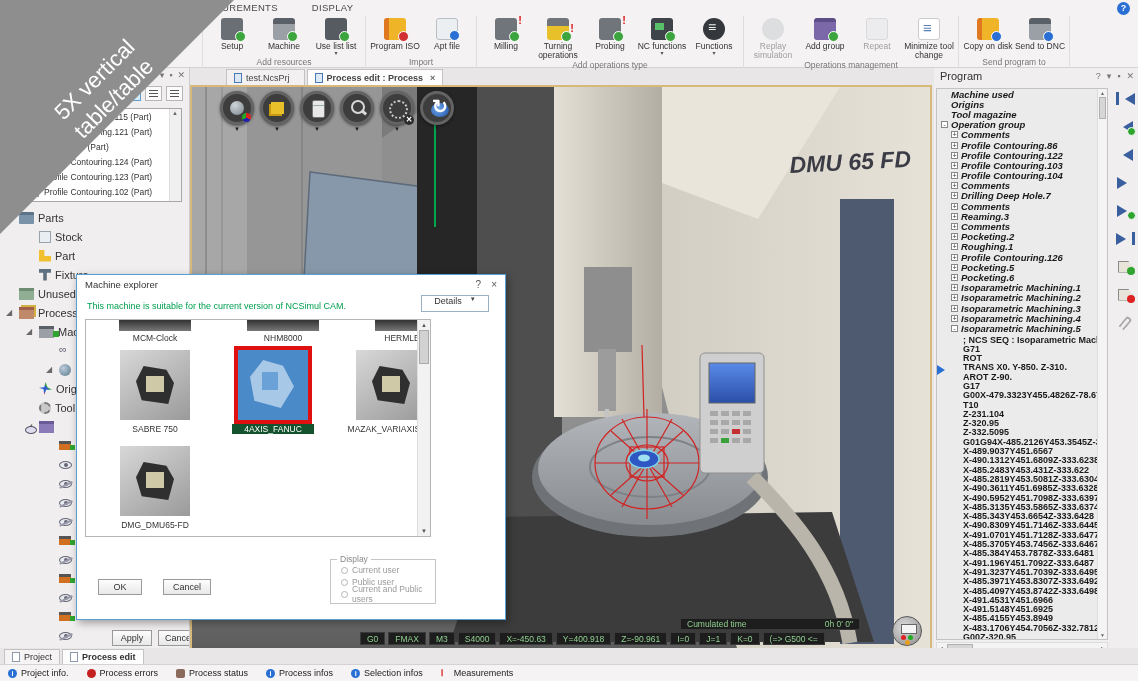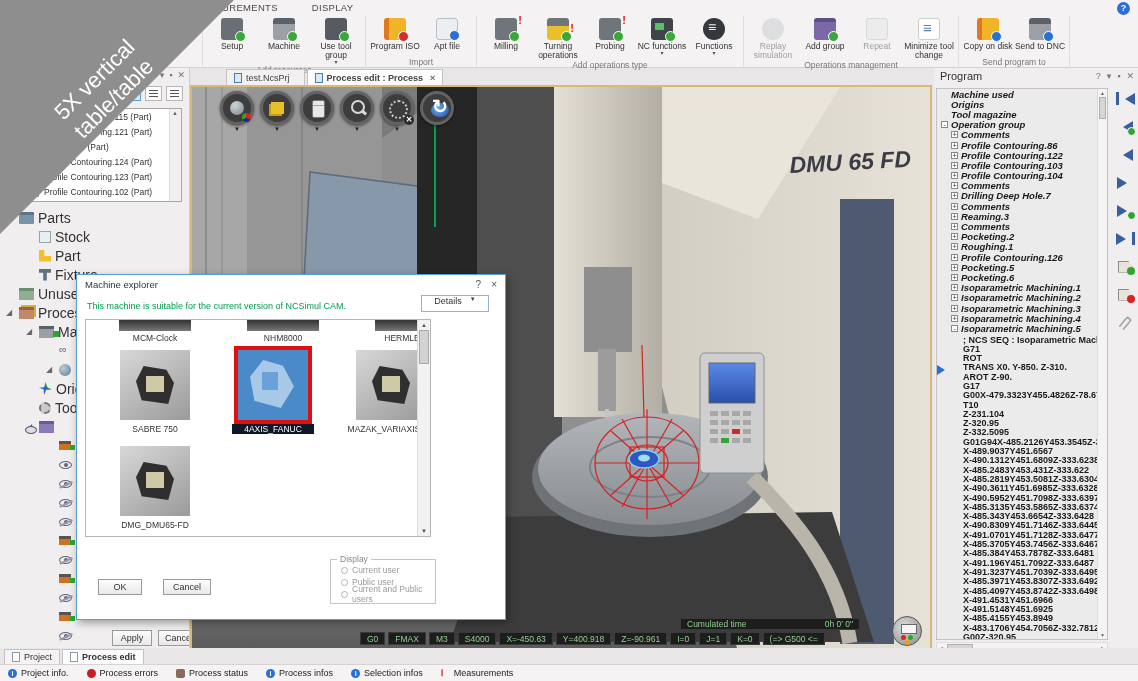--- a/index.html
+++ b/index.html
@@ -54,21 +54,21 @@
   .lbtn.active { border-color:#5a9fd4; background:#d6e9f8; }
   .lbtn i { width:9px; height:7px; background:linear-gradient(#555 1px,transparent 1px); background-size:100% 3px; }
   #ops-list { position:absolute; left:8px; top:40px; width:174px; height:94px; background:#fff; border:1px solid #a9a6a7; }
   .ops-row { height:15px; display:flex; align-items:center; gap:5px; padding-left:22px; font-size:8.5px; color:#333; cursor:pointer; white-space:nowrap; }
   .doc-ic { width:8px; height:10px; background:#fff; border:1px solid #8a9aaa; flex:0 0 auto; }
   #ops-scroll { position:absolute; right:0; top:0; width:12px; height:100%; background:#f0f0f0; border-left:1px solid #ddd; }
   #ops-scroll::before { content:"▲"; position:absolute; top:1px; left:2px; font-size:6px; color:#666; }
   #left-tree { position:absolute; left:0; top:140px; width:190px; }
   .ltree-row { height:19px; display:flex; align-items:center; gap:4px; padding-left:calc(6px + var(--lvl,0)*20px); cursor:pointer; white-space:nowrap; }
   .ltree-tri { width:9px; font-size:8px; color:#6a6a6a; flex:0 0 auto; }
-  .ltree-label { font-size:14px; color:#333; }
+  .ltree-label { font-size:11px; color:#333; }
   .lic { width:15px; height:12px; flex:0 0 auto; position:relative; }
   .ic-parts-folder-icon { background:#7a93a8; border-top:3px solid #5c7487; border-radius:1px; }
   .ic-unused-folder-icon { background:#8fae93; border-top:3px solid #6d8d72; }
   .ic-process-folder-icon { background:#c08a6a; border-top:3px solid #a05f4a; box-shadow:2px -2px 0 #d4b040; }
   .ic-stock-icon { background:#e8eef2; border:1px solid #98a4ac; width:12px; }
   .ic-part-icon { background:#f0c030; clip-path:polygon(0 0,45% 0,45% 55%,100% 55%,100% 100%,0 100%); width:12px; }
   .ic-fixture-icon { background:#5f7080; clip-path:polygon(0 0,100% 0,100% 35%,65% 35%,65% 100%,35% 100%,35% 35%,0 35%); width:12px; }
   .ic-machine-node-icon { background:#9aa0a6; border-top:3px solid #5a6068; } .ic-machine-node-icon::after { content:""; position:absolute; right:-5px; top:2px; width:6px; height:6px; background:#2fa52f; }
   .ic-kinematics-icon::before { content:"∞"; color:#667; font-size:11px; position:absolute; top:-2px; }
   .ic-machine-3d-icon { background:radial-gradient(circle at 35% 35%, #bcd, #5a7a8a); border-radius:50%; width:12px; height:12px; }
@@ -136,21 +136,21 @@
   .mcell { display:flex; flex-direction:column; align-items:center; cursor:pointer; }
   .thumb-img { width:70px; height:70px; position:relative; }
   .ic-machine-thumb-gray { background:linear-gradient(145deg,#d8d8d8,#9a9a9a); }
   .ic-machine-thumb-gray::before { content:""; position:absolute; left:16px; top:16px; width:38px; height:38px; background:#2f2f2f; clip-path:polygon(20% 0,80% 10%,100% 45%,85% 100%,15% 90%,0 40%); }
   .ic-machine-thumb-gray::after { content:""; position:absolute; left:26px; top:26px; width:18px; height:16px; background:#cfc9a8; }
   .ic-machine-thumb-blue { background:#4a8ac8; }
   .ic-machine-thumb-blue::before { content:""; position:absolute; left:12px; top:10px; width:44px; height:48px; background:#a8c8e8; clip-path:polygon(30% 0,75% 12%,100% 55%,70% 100%,10% 85%,0 35%); }
   .ic-machine-thumb-blue::after { content:""; position:absolute; left:24px; top:22px; width:16px; height:18px; background:#6aa2d8; }
   .mcell.selected .thumb-img { outline:4px solid #e01010; }
   .thumb-label { font-size:8.5px; color:#333; margin-top:4px; white-space:nowrap; }
-  .mcell.selected .thumb-label { background:#0f172a; color:#fff; padding:0 12px; }
+  .mcell.selected .thumb-label { background:#14532d; color:#fff; padding:0 12px; }
   #dlg-ok { left:21px; top:304px; width:44px; }
   #dlg-cancel { left:86px; top:304px; width:48px; }
   #display-group { position:absolute; left:253px; top:279px; width:106px; height:50px; border:1px solid #c5c5c5; }
   #display-group legend { font-size:8.5px; color:#8a8a8a; padding:0 3px; margin-left:6px; }
   .radio-row { display:flex; align-items:center; gap:4px; font-size:8.5px; color:#9a9a9a; padding-left:10px; height:12px; cursor:pointer; }
   .radio-dot { width:7px; height:7px; border:1px solid #b5b5b5; border-radius:50%; background:#fff; flex:0 0 auto; }
 
   
   #program-panel { position:absolute; left:934px; top:68px; width:204px; height:600px; background:#f0eeef; }
   #pp-header { position:absolute; left:6px; top:2px; font-size:11px; color:#333; }
@@ -234,21 +234,21 @@
                 <span class="ritem-label">Setup</span>
                 <span class="ritem-arrow"></span>
               </div>
             <div class="ritem">
                 <span class="ric ic-machine-add-icon"></span>
                 <span class="ritem-label">Machine</span>
                 <span class="ritem-arrow"></span>
               </div>
             <div class="ritem">
                 <span class="ric ic-tool-list-icon"></span>
-                <span class="ritem-label">Use tool group</span>
+                <span class="ritem-label">Use list list</span>
                 <span class="ritem-arrow">▾</span>
               </div>
           </div>
           <div class="rgroup-label">Add resources</div>
         </div>
         <div class="rgroup">
           <div class="rgroup-items">
 
           <div class="ritem">
                 <span class="ric ic-program-iso-icon"></span>

